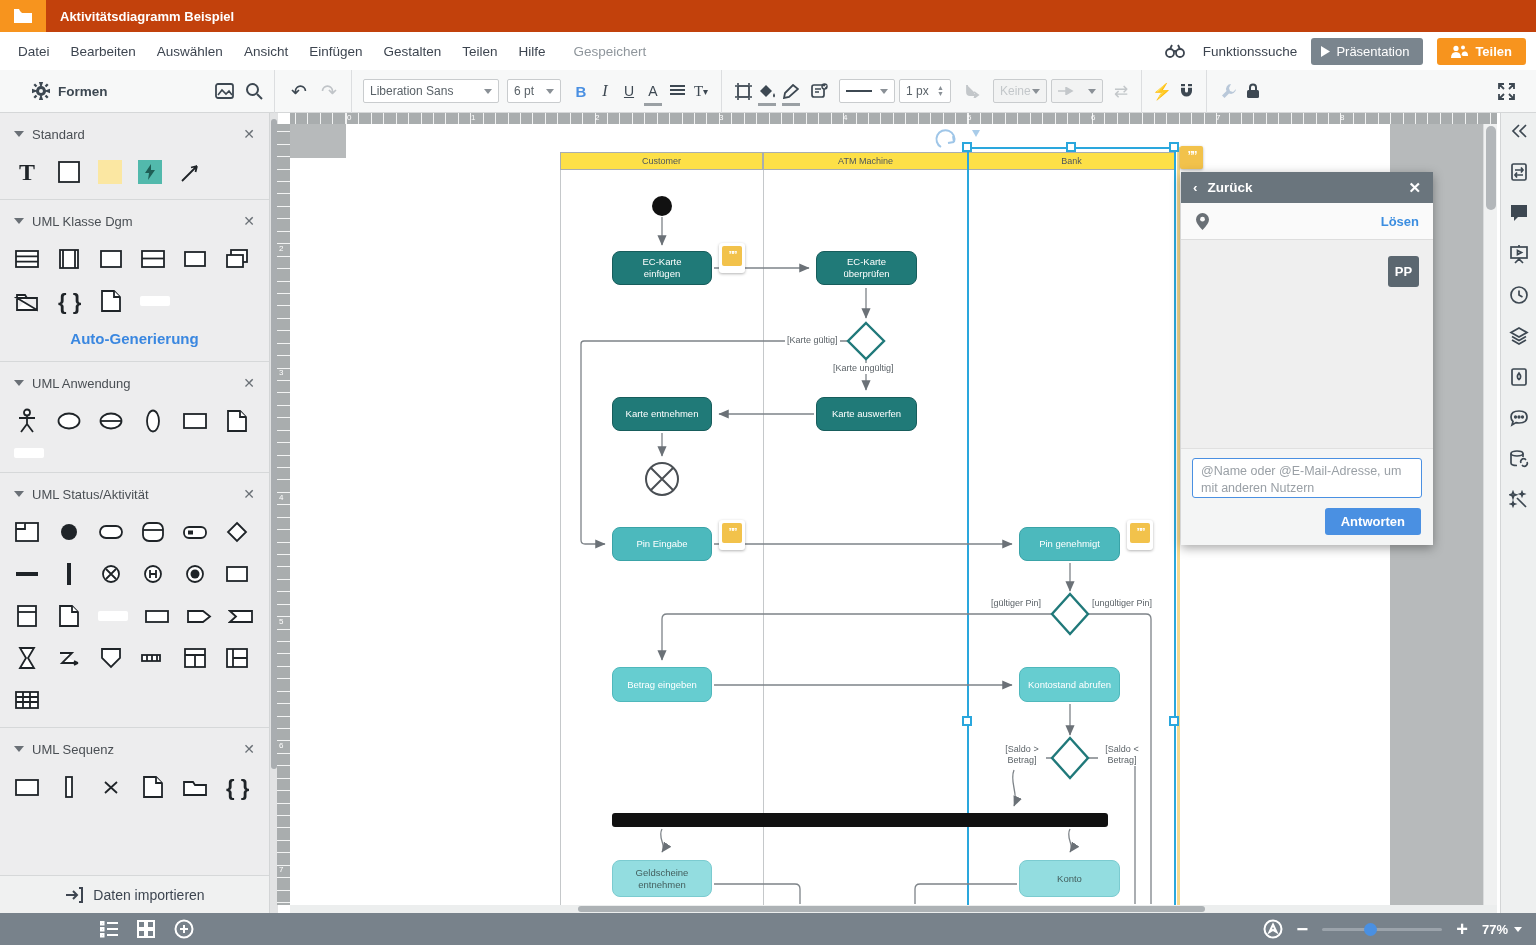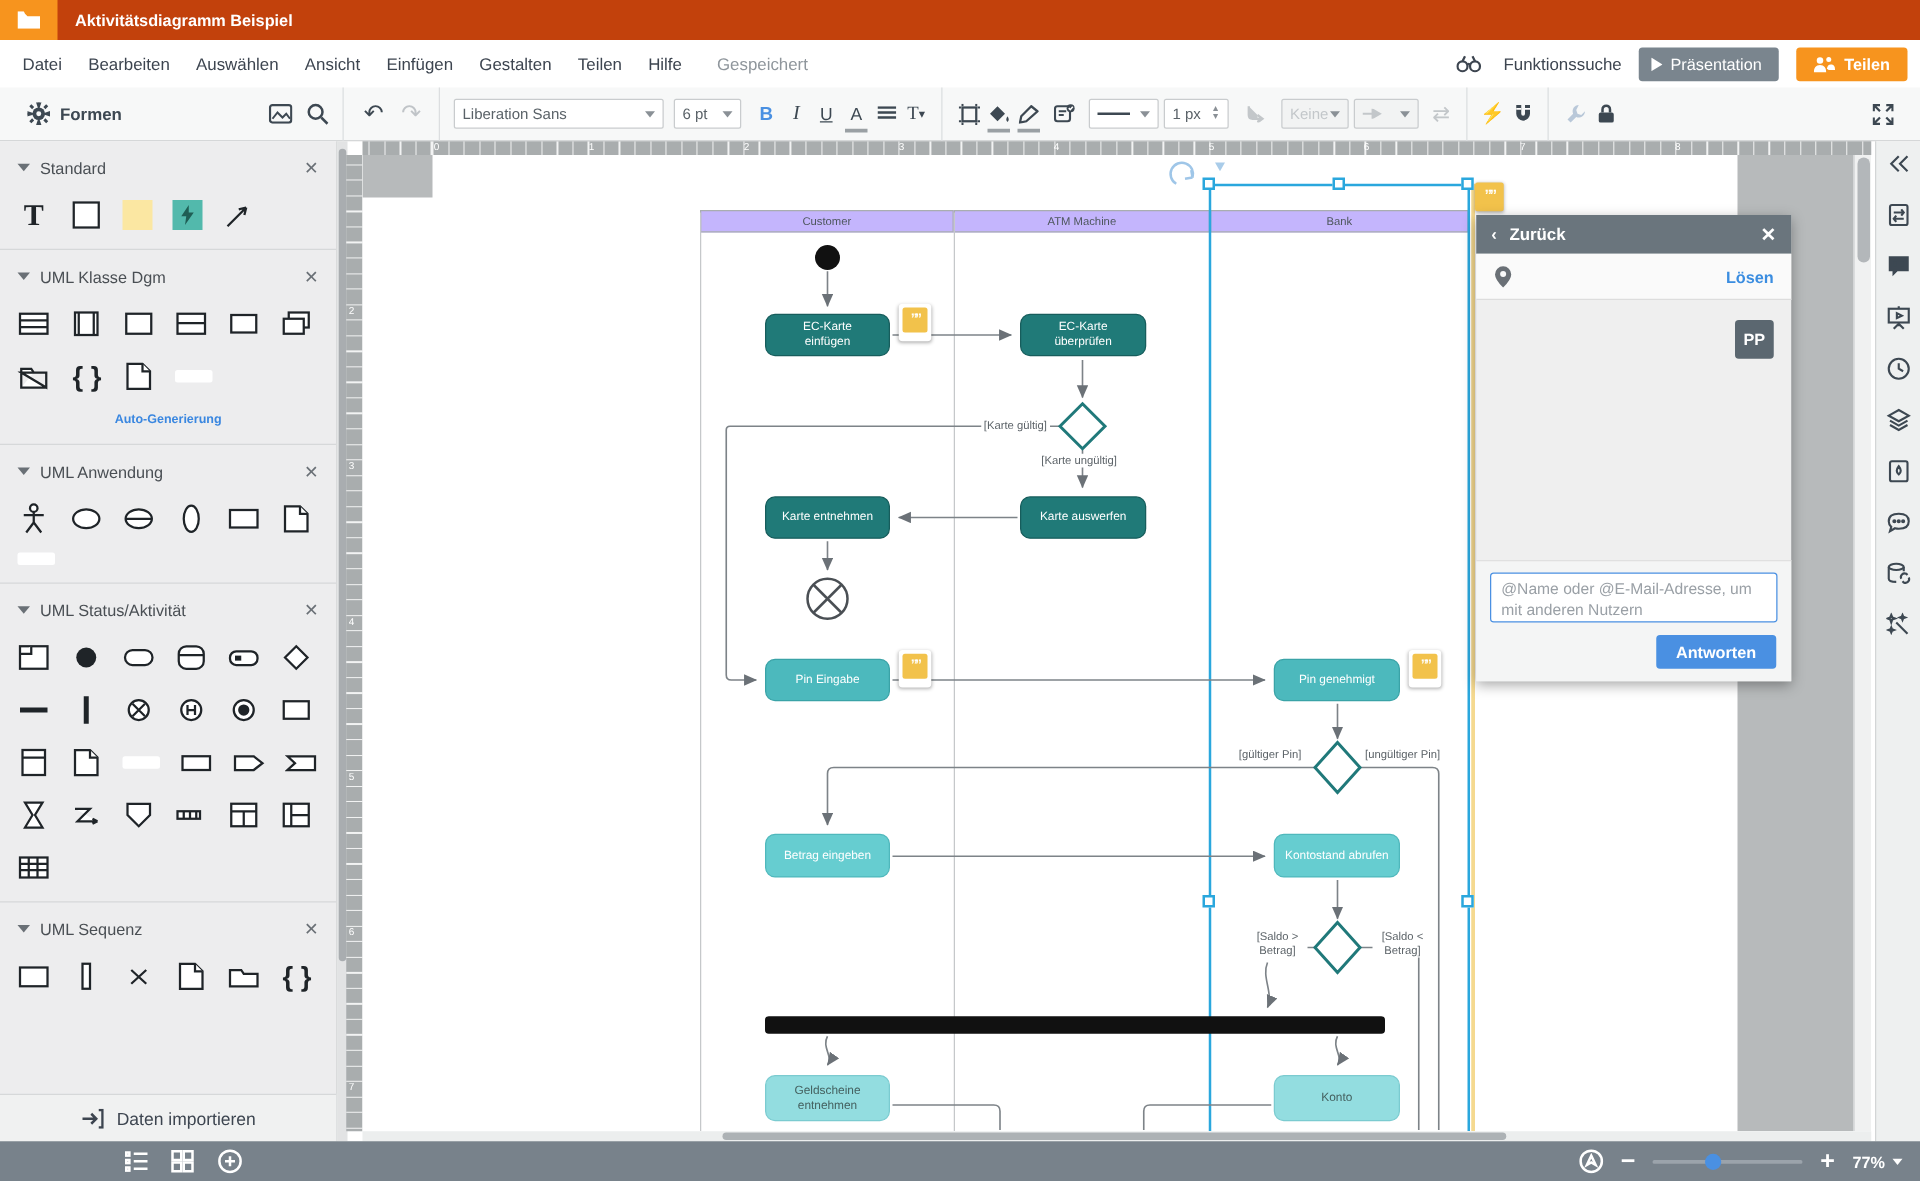--- a/index.html
+++ b/index.html
@@ -41,41 +41,41 @@
   .sec-h { display:flex; align-items:center; font-size:13px; color:#4a4f54; height:22px; }
   .sec-h .tri { width:0; height:0; border-left:5px solid transparent; border-right:5px solid transparent; border-top:6px solid #6a7076; margin-right:8px; }
   .close-x { margin-left:auto; color:#6a7076; font-size:14px; cursor:pointer; }
   .close-x::after { content:"✕"; }
   .shape-row { display:flex; gap:16px; align-items:center; margin-top:14px; flex-wrap:wrap; }
   .si { width:26px; height:26px; }
   .si * { fill:#fff; stroke:#1f2428; stroke-width:1.8; }
   .si .fil { fill:#1f2428; stroke:none; }
   .si text { stroke:none; fill:#1f2428; }
   .whitepill { width:30px; height:10px; background:#fff; border-radius:2px; }
-  .link-blue { color:#3a87e0; font-size:10px; font-weight:bold; text-align:center; margin-top:16px; cursor:pointer; }
+  .link-blue { color:#3a87e0; font-size:15px; font-weight:bold; text-align:center; margin-top:16px; cursor:pointer; }
   .importbar { position:absolute; left:0; top:762px; width:270px; height:38px; background:#f0f1f1; border-top:1px solid #d6d8d9; display:flex; align-items:center; justify-content:center; gap:10px; font-size:14px; color:#3d4550; }
 
   
   .hruler { position:absolute; left:290px; top:113px; width:1207px; height:11px; background:#a9adae; overflow:hidden; }
   .hruler .ticks { position:absolute; inset:0; background-image:repeating-linear-gradient(90deg, rgba(255,255,255,.85) 0 1px, transparent 1px 12.43px); background-position:56px 0; }
   .hruler span { position:absolute; top:0px; color:#fff; font-size:8px; }
   .vruler { position:absolute; left:277px; top:124px; width:13px; height:781px; background:#a9adae; }
   .vruler .ticks { position:absolute; inset:0; background-image:repeating-linear-gradient(0deg, rgba(255,255,255,.85) 0 1px, transparent 1px 12.43px); background-position:0 -2px; }
   .vruler span { position:absolute; left:2px; color:#fff; font-size:8px; }
 
   .canvas { position:absolute; left:290px; top:124px; width:1207px; height:781px; background:#fff; overflow:hidden; }
   .offpage-r { position:absolute; left:1100px; top:0; width:93px; height:781px; background:#b7babb; }
   .offpage-c { position:absolute; left:0; top:0; width:56px; height:34px; background:#b7babb; }
   .vsb { position:absolute; right:0; top:0; width:14px; height:781px; background:#f0f1f1; border-left:1px solid #dadcdd; }
   .vsb .th { position:absolute; left:2px; top:2px; width:10px; height:84px; background:#b3b7ba; border-radius:5px; }
   .hsb { position:absolute; left:290px; top:905px; width:1207px; height:8px; background:#eceeee; }
   .hsb .th { position:absolute; left:288px; top:1px; width:627px; height:6px; background:#adb2b5; border-radius:3px; }
 
   
-  .lane-hd { position:absolute; top:44px; height:18px; background:#c4b5fd; border:1px solid #a9adb0; color:#4d565c; font-size:9px; display:flex; align-items:center; justify-content:center; }
+  .lane-hd { position:absolute; top:28px; height:18px; background:#fde047; border:1px solid #a9adb0; color:#4d565c; font-size:9px; display:flex; align-items:center; justify-content:center; }
   .lane-line { position:absolute; top:46px; width:1px; height:735px; background:#c5c8ca; }
   .sel-v { position:absolute; top:23px; width:2px; height:758px; background:#2aa7dd; }
   .sel-h { position:absolute; top:23px; height:2px; background:#2aa7dd; }
   .yellow-v { position:absolute; top:23px; width:3px; height:758px; background:#f5d98f; }
   .handle { position:absolute; width:10px; height:10px; background:#fff; border:2px solid #2aa7dd; }
   .node { position:absolute; border-radius:8px; color:#fff; font-size:9.5px; line-height:1.25; display:flex; align-items:center; justify-content:center; text-align:center; padding:2px 10px; }
   .n-dark { background:#207a78; border:1px solid #175d5c; }
   .n-mid { background:#4cb9bd; border:1px solid #3aa3a7; }
   .n-mid2 { background:#66cdd0; border:1px solid #4fb8bc; }
   .n-pale { background:#93dde0; border:1px solid #7bcbd0; color:#44605f; }
@@ -162,21 +162,21 @@
             <circle cx="5" cy="3.4" r="2.6" fill="#fff"></circle>
             <circle cx="12" cy="2.6" r="2" fill="#fff"></circle>
             <path d="M0,13 q0,-6 5,-6 q5,0 5,6 z M10.5,10 q0.6,-4 4,-3.4 q2.6,0.4 2.5,4.4 l-5,0" fill="#fff"></path>
           </svg>
         <span>Teilen</span>
       </div>
     </div>
   </div>
 
   <div class="toolbar">
-    <div style="display:flex;align-items:center;gap:8px;padding:0 22px;width:210px;">
+    <div style="display:flex;align-items:center;gap:8px;padding:0 32px;width:210px;">
       <svg width="18" height="18" viewBox="0 0 20 20">
           <path d="M10,3 l1,-3 h-2 z M10,17 l1,3 h-2 z M3,10 l-3,1 v-2 z M17,10 l3,1 v-2 z M5,5 L2.5,2.5 M15,5 L17.5,2.5 M5,15 L2.5,17.5 M15,15 L17.5,17.5" stroke="#3d4852" stroke-width="2.6"></path>
           <circle cx="10" cy="10" r="5.6" fill="#3d4852"></circle>
           <circle cx="10" cy="10" r="2.2" fill="#f7f8f8"></circle>
         </svg>
       <b style="font-size:13.5px">Formen</b>
     </div>
     <div class="tb-ico" style="margin-left:2px">
       <svg width="19" height="16" viewBox="0 0 19 16">
           <rect x="1" y="1" width="17" height="14" rx="2" fill="none" stroke="#3d4852" stroke-width="1.8"></rect>
@@ -186,21 +186,21 @@
     <div class="tb-ico" style="margin:0 8px 0 6px">
       <svg width="18" height="18" viewBox="0 0 18 18">
           <circle cx="7.5" cy="7.5" r="5.5" fill="none" stroke="#3d4852" stroke-width="2"></circle>
           <path d="M12,12 L17,17" stroke="#3d4852" stroke-width="2"></path>
         </svg>
     </div>
     <div class="tb-sep"></div>
     <span class="tb-ico" style="font-size:19px;margin-left:12px;color:#3d4852">↶</span>
     <span class="tb-ico" style="font-size:19px;margin:0 10px 0 6px;color:#c0c4c8">↷</span>
     <div class="tb-sep"></div>
-    <div class="tb-box" style="width:168px;margin-left:11px">
+    <div class="tb-box" style="width:136px;margin-left:11px">
       <span>Liberation Sans</span>
         <span class="caret"></span>
     </div>
     <div class="tb-box" style="width:54px;margin-left:8px">
       <span>6 pt</span>
         <span class="caret"></span>
     </div>
     <span class="tb-ico" style="color:#4a90e2;font-weight:bold;font-size:15px;margin-left:8px">B</span>
     <span class="tb-ico" style="font-style:italic;font-family:'Liberation Serif',serif;font-size:16px">I</span>
     <span class="tb-ico" style="text-decoration:underline;font-size:14px">U</span>

